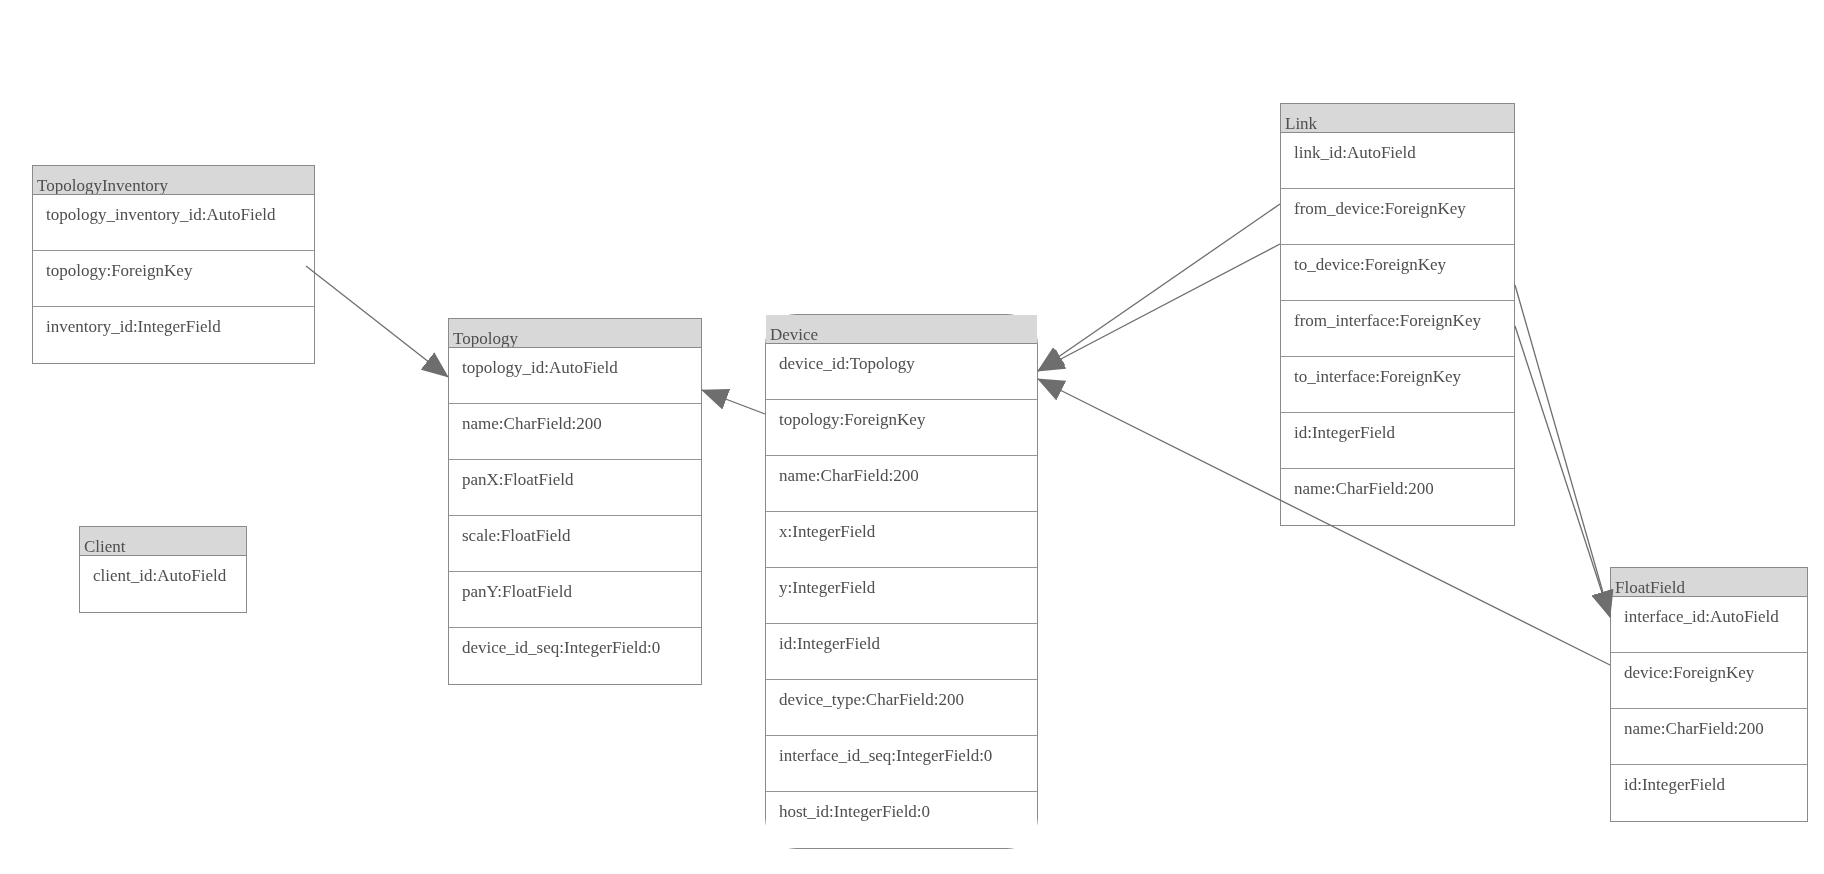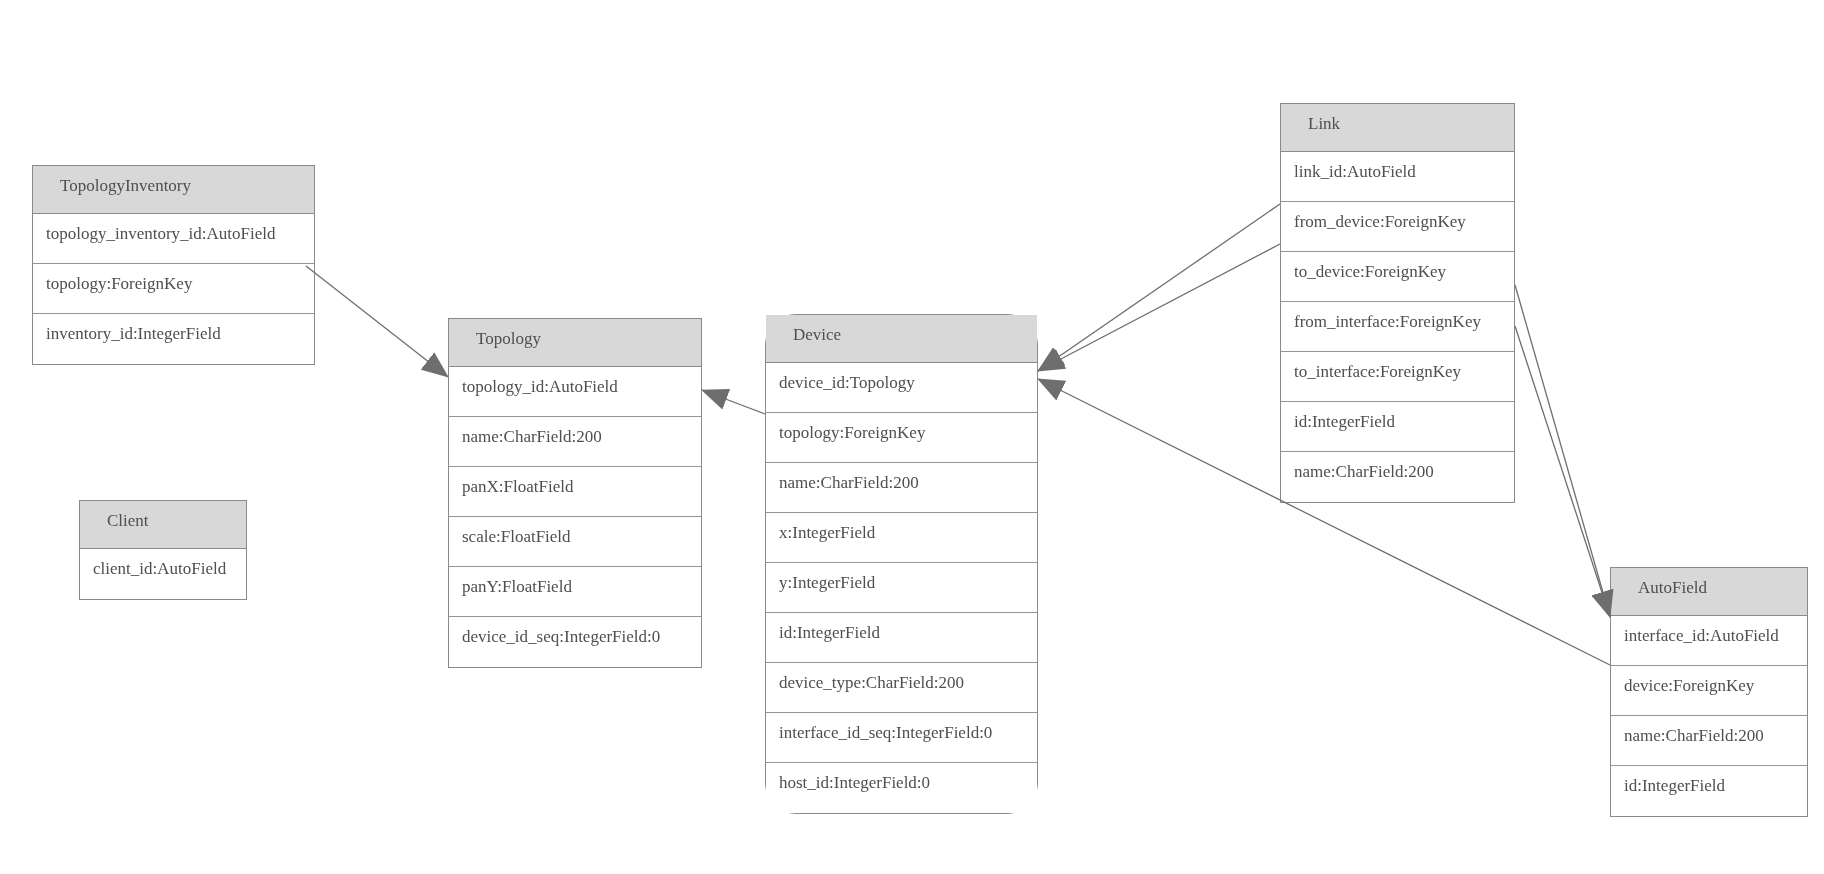--- a/index.html
+++ b/index.html
@@ -26,33 +26,33 @@
   }
   .entity {
     position: absolute;
     z-index: 1;
     box-sizing: border-box;
     border: 1.5px solid #8a8a8a;
     background: #ffffff;
   }
   .entity .hdr {
     box-sizing: border-box;
-    height: 48px;
+    height: 29px;
     line-height: 39px;
     background: #d8d8d8;
     border-bottom: 1.5px solid #8a8a8a;
-    padding-left: 27px;
+    padding-left: 4px;
     font-size: 17px;
     color: #4f4f4f;
     white-space: nowrap;
     overflow: hidden;
   }
   .entity .row {
     box-sizing: border-box;
-    height: 50px;
+    height: 56px;
     line-height: 39px;
     border-bottom: 1px solid #949494;
     padding-left: 13px;
     font-size: 17px;
     color: #4f4f4f;
     white-space: nowrap;
     overflow: hidden;
     background: #ffffff;
   }
   .entity .row:last-child {
@@ -86,21 +86,21 @@
       </div>
       <div class="entity" style="left: 448px; top: 318px; width: 254px;">
         <div class="hdr">Topology</div>
         <div class="row">topology_id:AutoField</div>
         <div class="row">name:CharField:200</div>
         <div class="row">panX:FloatField</div>
         <div class="row">scale:FloatField</div>
         <div class="row">panY:FloatField</div>
         <div class="row">device_id_seq:IntegerField:0</div>
       </div>
-      <div class="entity" style="left: 79px; top: 500px; width: 168px;">
+      <div class="entity" style="left: 79px; top: 526px; width: 168px;">
         <div class="hdr">Client</div>
         <div class="row">client_id:AutoField</div>
       </div>
       <div class="entity" style="left: 765px; top: 314px; width: 273px; border-radius: 31px;">
         <div class="hdr">Device</div>
         <div class="row">device_id:Topology</div>
         <div class="row">topology:ForeignKey</div>
         <div class="row">name:CharField:200</div>
         <div class="row">x:IntegerField</div>
         <div class="row">y:IntegerField</div>
@@ -113,20 +113,20 @@
         <div class="hdr">Link</div>
         <div class="row">link_id:AutoField</div>
         <div class="row">from_device:ForeignKey</div>
         <div class="row">to_device:ForeignKey</div>
         <div class="row">from_interface:ForeignKey</div>
         <div class="row">to_interface:ForeignKey</div>
         <div class="row">id:IntegerField</div>
         <div class="row">name:CharField:200</div>
       </div>
       <div class="entity" style="left: 1610px; top: 567px; width: 198px;">
-        <div class="hdr">AutoField</div>
+        <div class="hdr">FloatField</div>
         <div class="row">interface_id:AutoField</div>
         <div class="row">device:ForeignKey</div>
         <div class="row">name:CharField:200</div>
         <div class="row">id:IntegerField</div>
       </div>
     </div>
 </div>
 
 </body></html>

